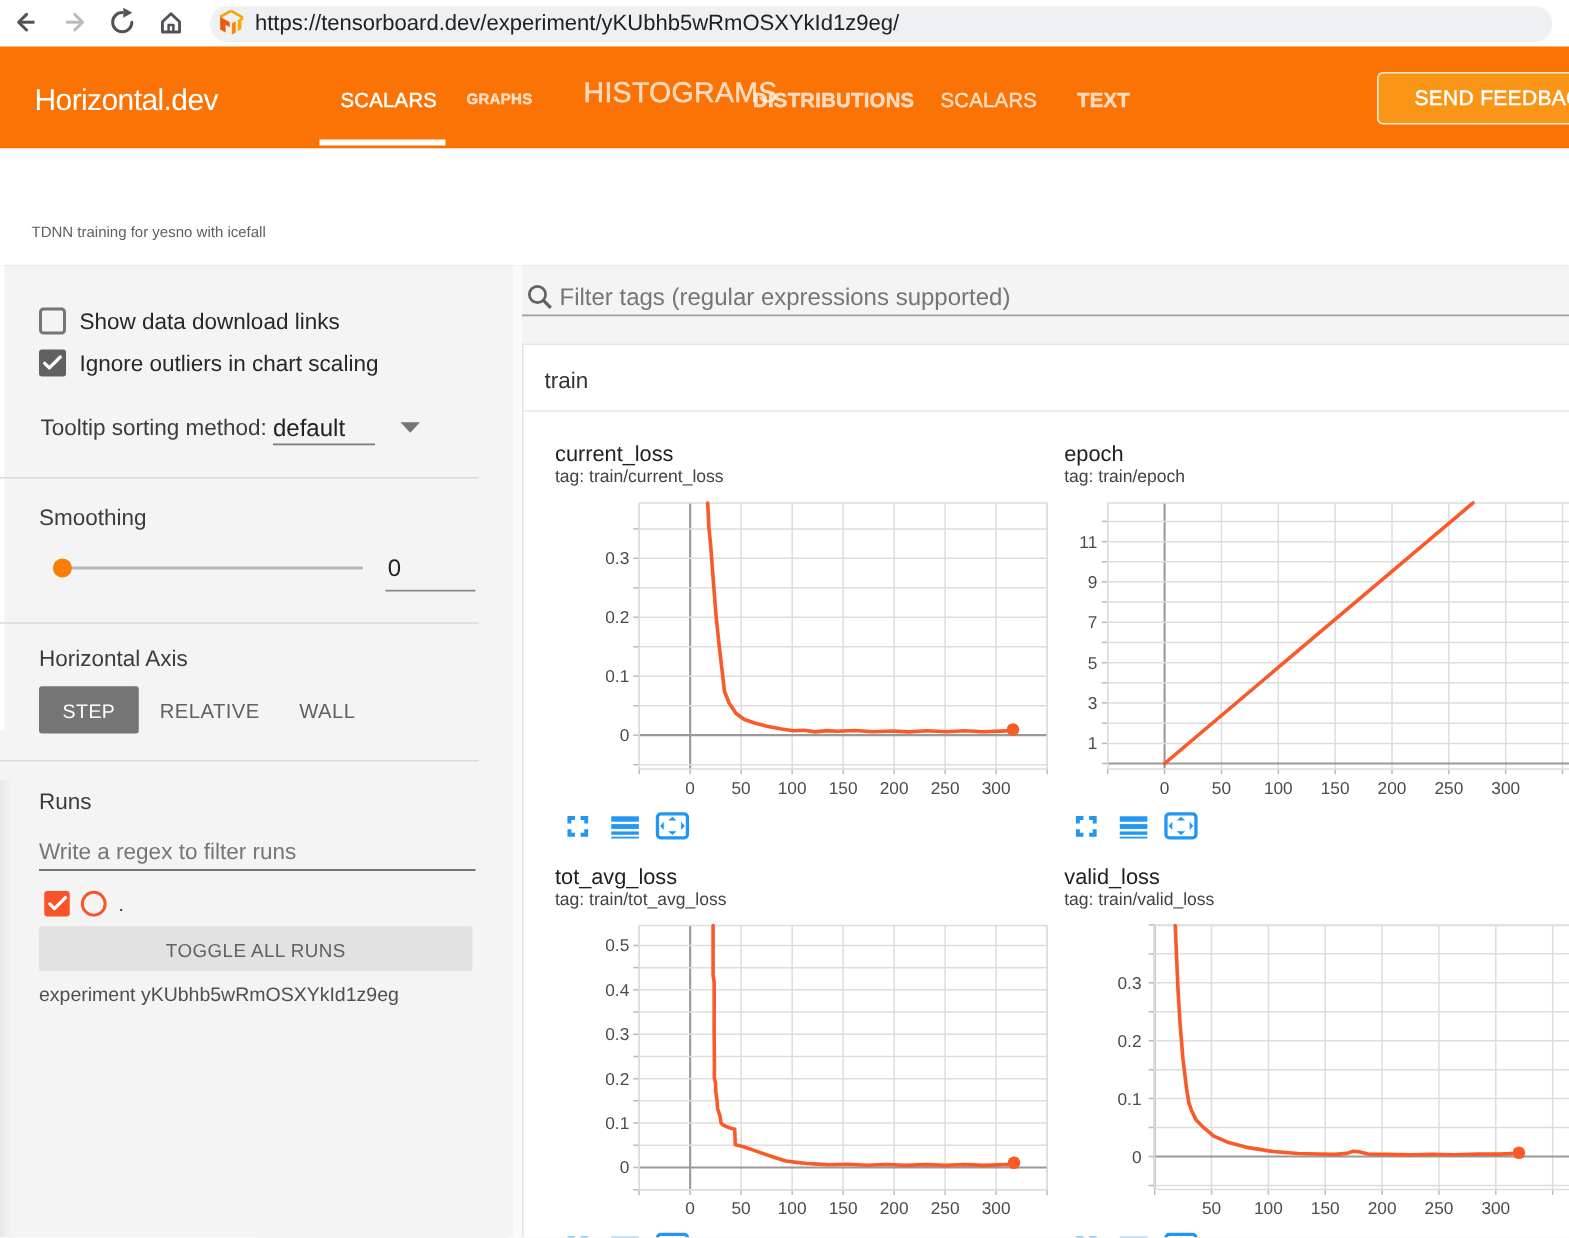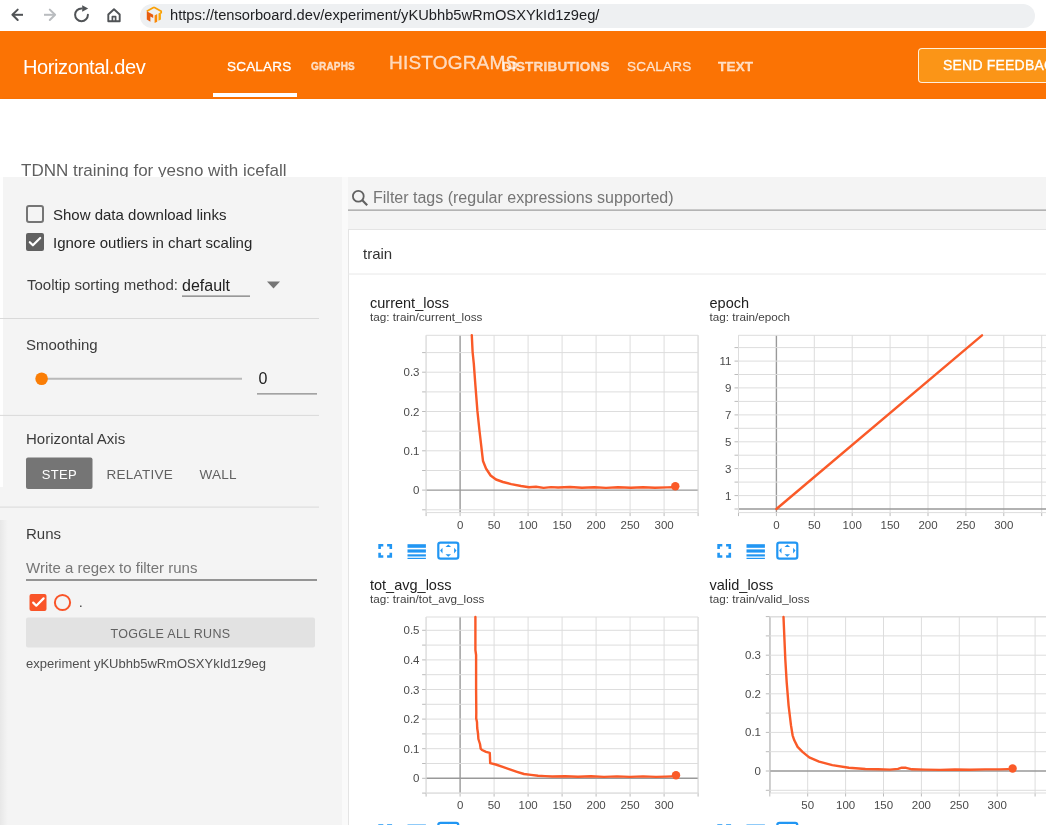--- a/index.html
+++ b/index.html
@@ -17,21 +17,21 @@
   <div class="abs" style="left:227px;top:60px;color:#fff;font-size:13.5px;font-weight:400;-webkit-text-stroke:0.3px currentColor;letter-spacing:0.2px;line-height:14px;">SCALARS</div>
   <div class="abs" style="left:311px;top:60px;color:rgba(255,255,255,0.72);font-size:10px;font-weight:700;-webkit-text-stroke:0.3px currentColor;letter-spacing:0.2px;line-height:14px;">GRAPHS</div>
   <div class="abs" style="left:389px;top:56px;color:rgba(255,255,255,0.72);font-size:19px;font-weight:400;-webkit-text-stroke:0.3px currentColor;letter-spacing:0.2px;line-height:14px;">HISTOGRAMS</div>
   <div class="abs" style="left:502px;top:60px;color:rgba(255,255,255,0.72);font-size:13.5px;font-weight:700;-webkit-text-stroke:0.3px currentColor;letter-spacing:0.2px;line-height:14px;">DISTRIBUTIONS</div>
   <div class="abs" style="left:627px;top:60px;color:rgba(255,255,255,0.72);font-size:13.5px;font-weight:400;-webkit-text-stroke:0.3px currentColor;letter-spacing:0.2px;line-height:14px;">SCALARS</div>
   <div class="abs" style="left:718px;top:60px;color:rgba(255,255,255,0.72);font-size:13.5px;font-weight:700;-webkit-text-stroke:0.3px currentColor;letter-spacing:0.2px;line-height:14px;">TEXT</div>
   <div class="abs" style="left:213px;top:93px;width:84px;height:4px;background:#fff;"></div>
   <div class="abs" style="left:918px;top:48px;width:152px;height:35px;white-space:nowrap;border:1.5px solid rgba(255,255,255,0.85);border-radius:4px;background:#fb9517;color:#fff;font-size:14px;font-weight:400;-webkit-text-stroke:0.3px currentColor;letter-spacing:0.2px;padding-left:24px;line-height:32px;">SEND FEEDBACK</div>
 
   <div class="abs" style="left:0;top:99px;width:1046px;height:78px;background:#ffffff;box-shadow:0 2.5px 4px rgba(0,0,0,0.30);"></div>
-  <div class="abs" style="left:21px;top:149px;color:#5f5f5f;font-size:17px;line-height:14px;margin-top:15px;">TDNN training for yesno with icefall</div>
+  <div class="abs" style="left:21px;top:149px;color:#5f5f5f;font-size:10px;line-height:14px;">TDNN training for yesno with icefall</div>
 
   <div class="abs" style="left:0;top:177px;width:1046px;height:648px;background:#f4f4f4;"></div>
   <div class="abs" style="left:342px;top:177px;width:6px;height:648px;background:#fafafa;"></div>
     <div class="abs" style="left:0;top:177px;width:2.5px;height:310px;background:#fefefe;"></div>
   <div class="abs" style="left:0;top:520px;width:8px;height:305px;background:linear-gradient(to right, rgba(0,0,0,0.05), rgba(0,0,0,0));"></div>
 
   <div class="abs" style="left:348px;top:229px;width:698px;height:596px;background:#ffffff;border-top:1px solid #e4e4e4;border-left:1px solid #e4e4e4;"></div>
   <svg width="1046" height="825" viewBox="0 0 1046 825">
 <line x1="12.5" y1="14.8" x2="23" y2="14.8" stroke="#505356" stroke-width="2" stroke-linecap="butt"></line>
 <path d="M17.7,9.6 L12.4,14.8 L17.7,20.0" stroke="#505356" fill="none" stroke-width="2" stroke-linejoin="round" stroke-linecap="round"></path>

